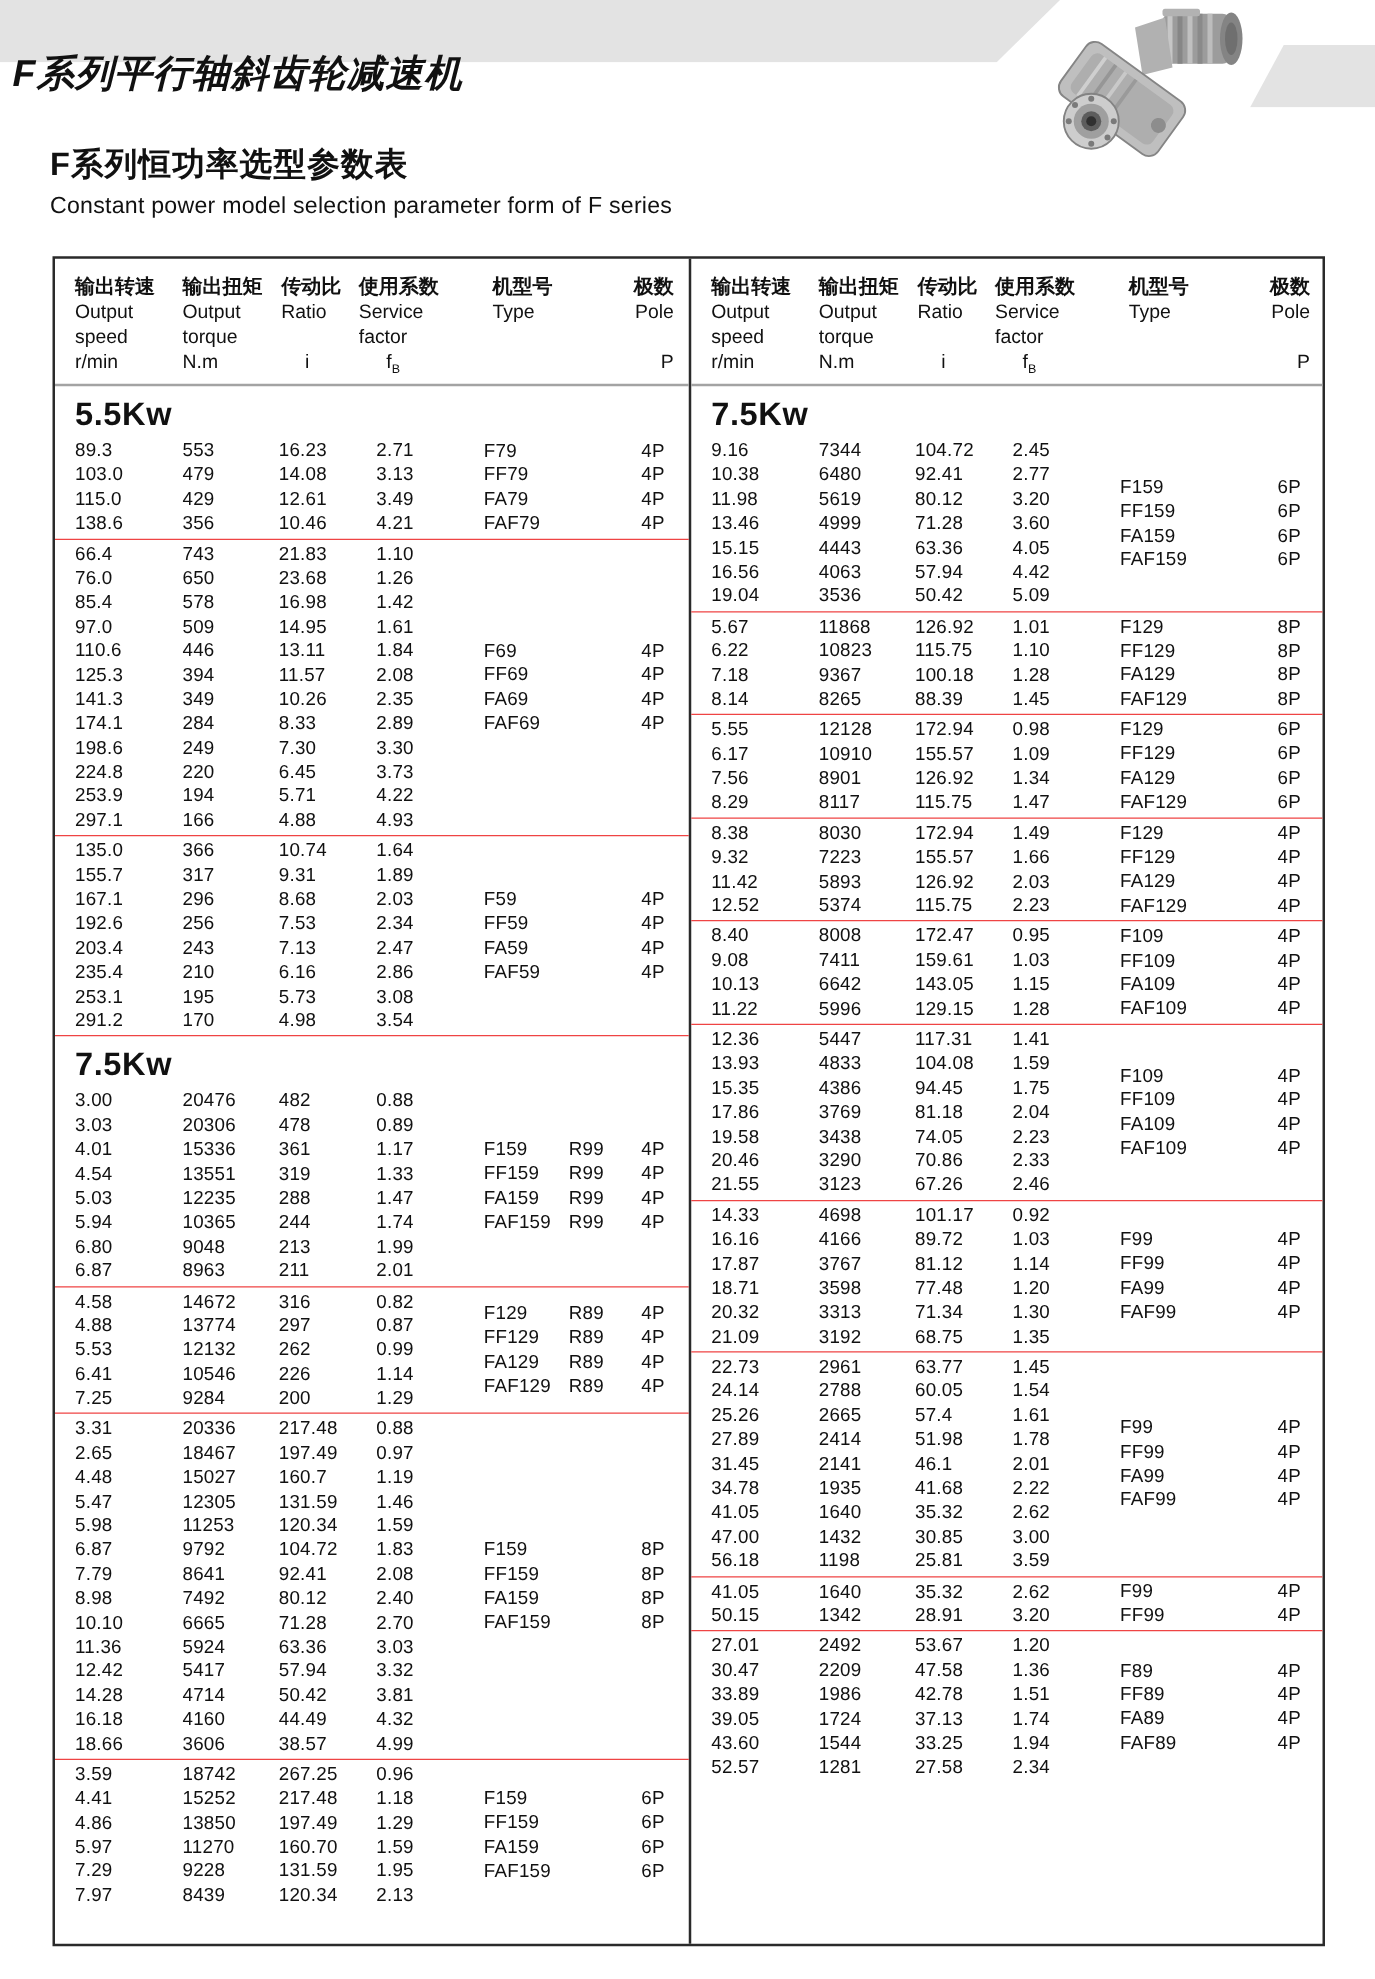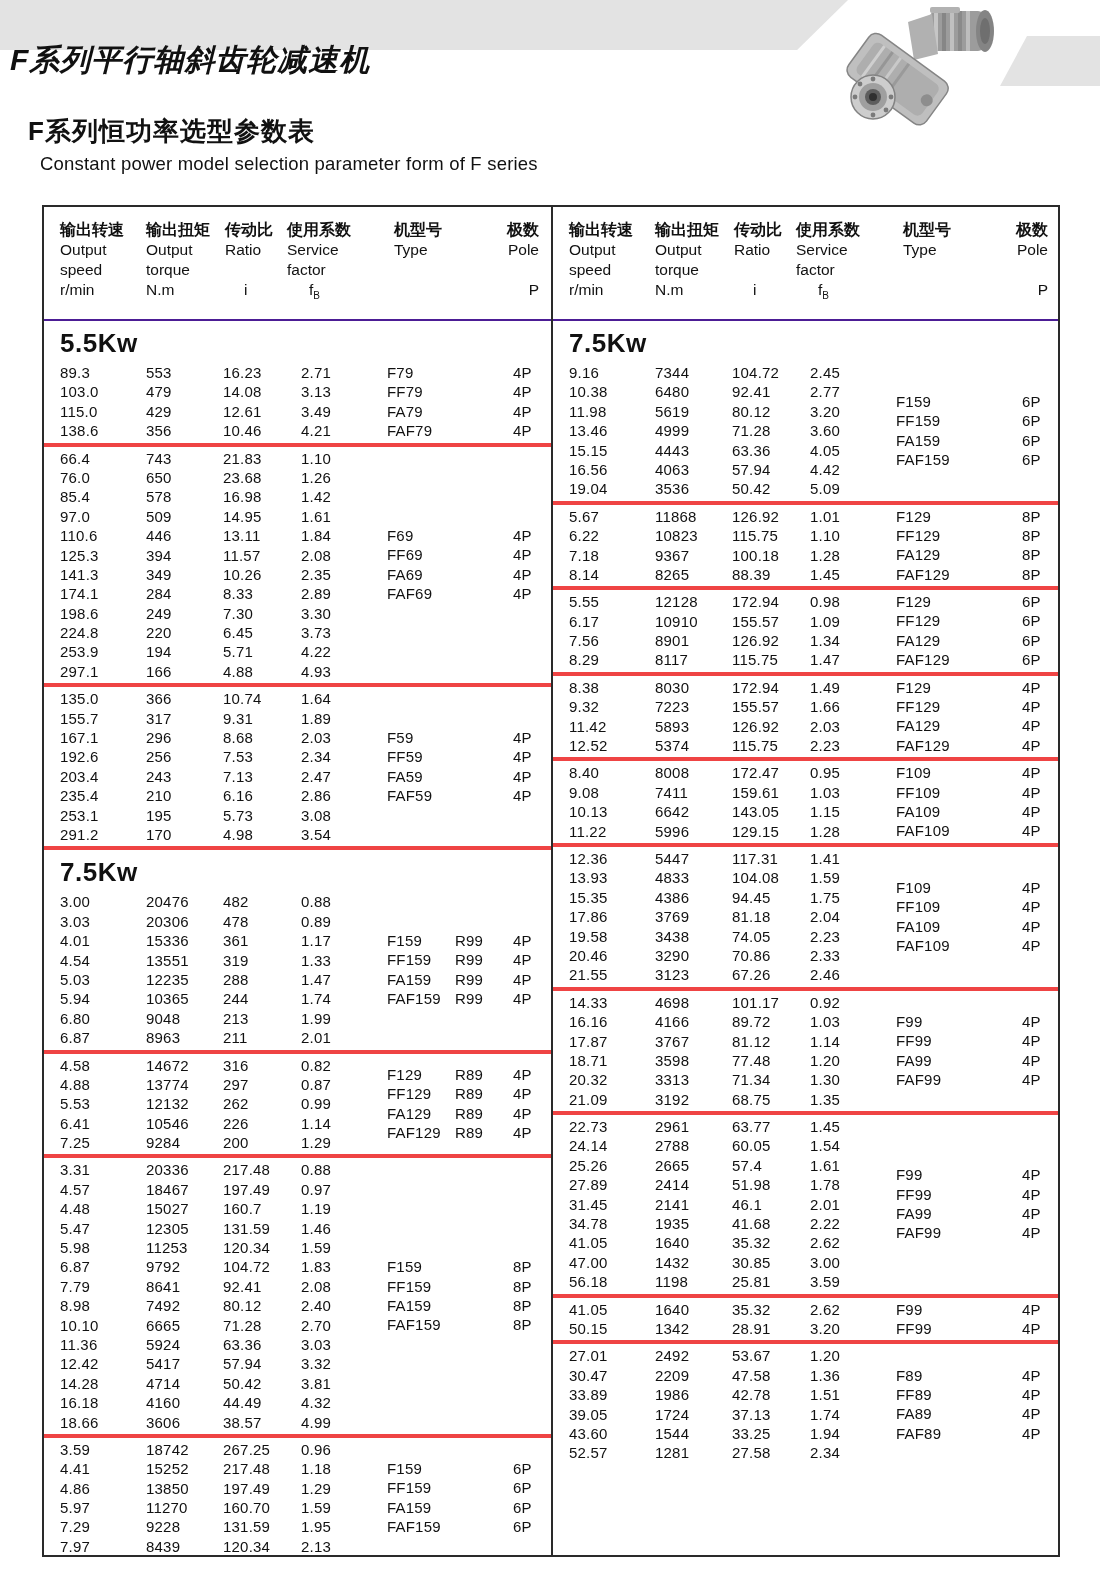--- a/index.html
+++ b/index.html
@@ -20,59 +20,59 @@
     clip-path:polygon(27% 0, 100% 0, 100% 100%, 0 100%);
   }
   .banner-title {
     position:absolute; left:10px; top:42px; z-index:3;
     font-size:30px; line-height:36px; font-weight:bold; font-style:italic;
     letter-spacing:1px; white-space:nowrap;
   }
   .product-img { position:absolute; left:846px; top:4px; z-index:4; }
   
   .heading-cn {
-    position:absolute; left:28px; top:114px;
+    position:absolute; left:40px; top:114px;
     font-size:26px; font-weight:bold; letter-spacing:1px;
   }
   .heading-en {
     position:absolute; left:40px; top:153px;
     font-size:18.5px; letter-spacing:0.2px;
   }
   
   .ptable {
     position:absolute; left:42px; top:205px; width:1018px; height:1352px;
     border:2px solid #2a2a2a; box-sizing:border-box;
     display:flex; background:#fff;
   }
   .half { flex:1 1 50%; box-sizing:border-box; min-width:0; }
   .half.right { border-left:2px solid #2a2a2a; }
   .thead {
-    position:relative; height:114px; box-sizing:border-box;
-    border-bottom:2px solid #4c1d95;
+    position:relative; height:102px; box-sizing:border-box;
+    border-bottom:2px solid #a3a3a3;
   }
   .th { position:absolute; top:13px; font-size:15.5px; line-height:20px; white-space:nowrap; }
   .th .cn { font-weight:bold; font-size:16px; }
   .th-speed  { left:16px; }
   .th-torque { left:102px; }
   .th-ratio  { left:181px; }
   .th-ratio .unit { padding-left:19px; }
   .th-factor { left:243px; }
   .th-factor .unit { padding-left:22px; }
   .th-type   { left:350px; }
   .th-pole   { left:443px; width:52px; text-align:right; }
   .sub { font-size:10px; }
   
   .tbody { position:relative; }
   .power-heading {
     font-size:26px; font-weight:bold; letter-spacing:0.5px;
     padding:5px 0 1px 16px; height:34px; line-height:34px; box-sizing:content-box;
   }
   .block {
     position:relative; padding:2px 0;
-    border-bottom:4px solid #ef4444;
+    border-bottom:1px solid #ef4444;
   }
   .tbody > .block:last-child { border-bottom:none; }
   .row { display:flex; padding-left:16px; height:19.4px; line-height:19.4px;
          font-size:15px; letter-spacing:0.2px; }
   .cell { display:block; white-space:nowrap; }
   .c0 { width:86px; } .c1 { width:77px; } .c2 { width:78px; } .c3 { width:80px; }
   .types {
     position:absolute; left:343px; top:50%; transform:translateY(-50%);
     width:156px;
   }
@@ -516,21 +516,21 @@
           </div>
         </div>
         <div class="block">
           <div class="row">
             <span class="cell c0">3.31</span>
             <span class="cell c1">20336</span>
             <span class="cell c2">217.48</span>
             <span class="cell c3">0.88</span>
           </div>
           <div class="row">
-            <span class="cell c0">4.57</span>
+            <span class="cell c0">2.65</span>
             <span class="cell c1">18467</span>
             <span class="cell c2">197.49</span>
             <span class="cell c3">0.97</span>
           </div>
           <div class="row">
             <span class="cell c0">4.48</span>
             <span class="cell c1">15027</span>
             <span class="cell c2">160.7</span>
             <span class="cell c3">1.19</span>
           </div>

